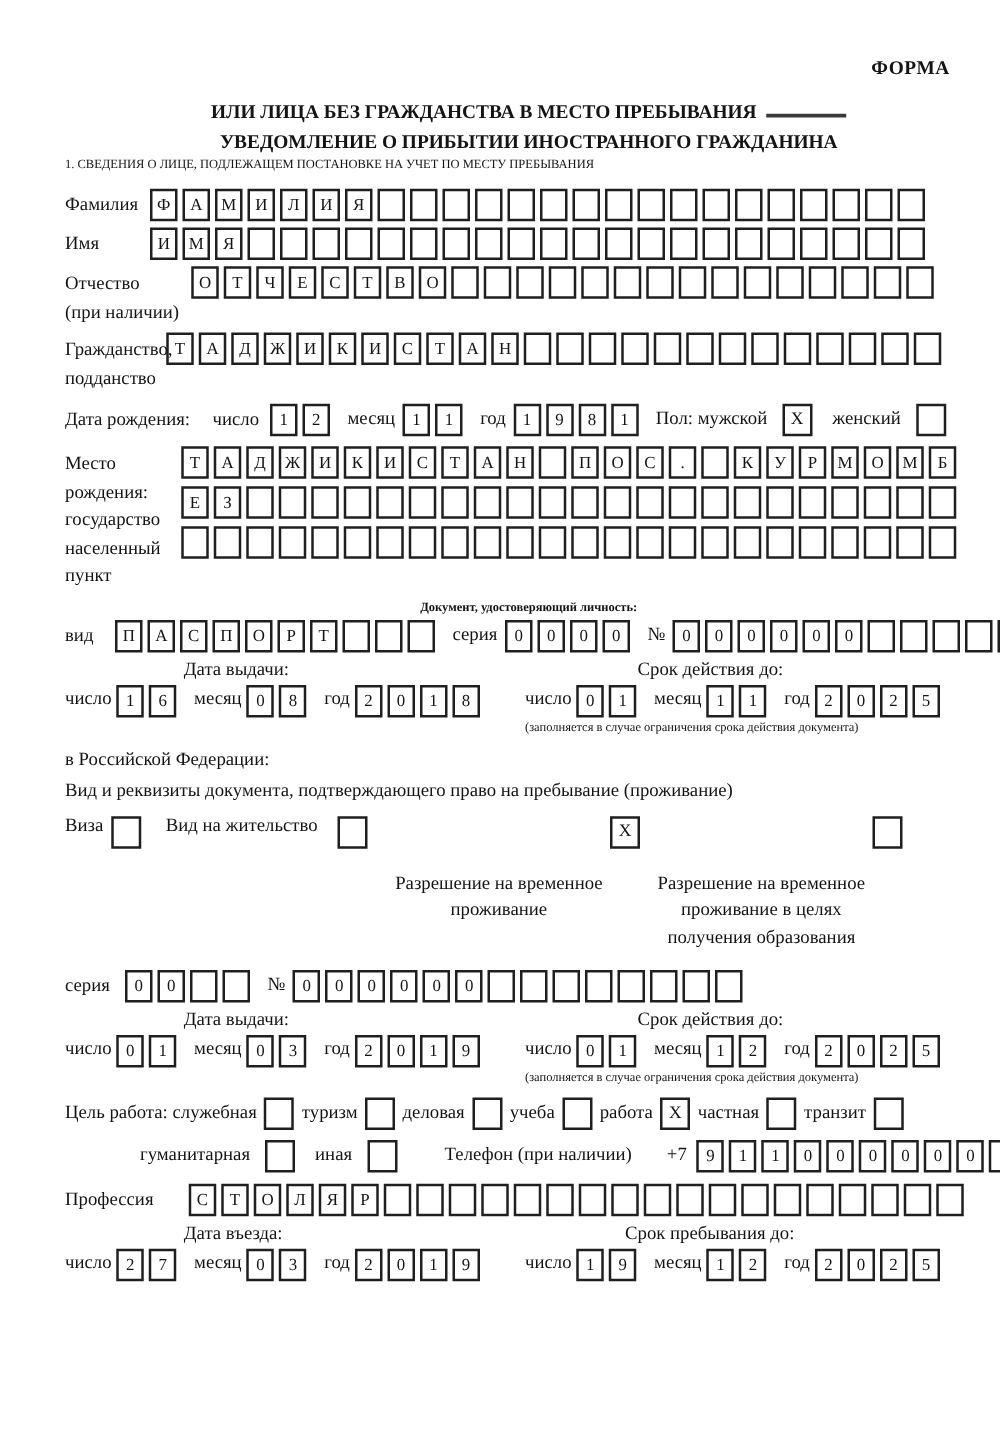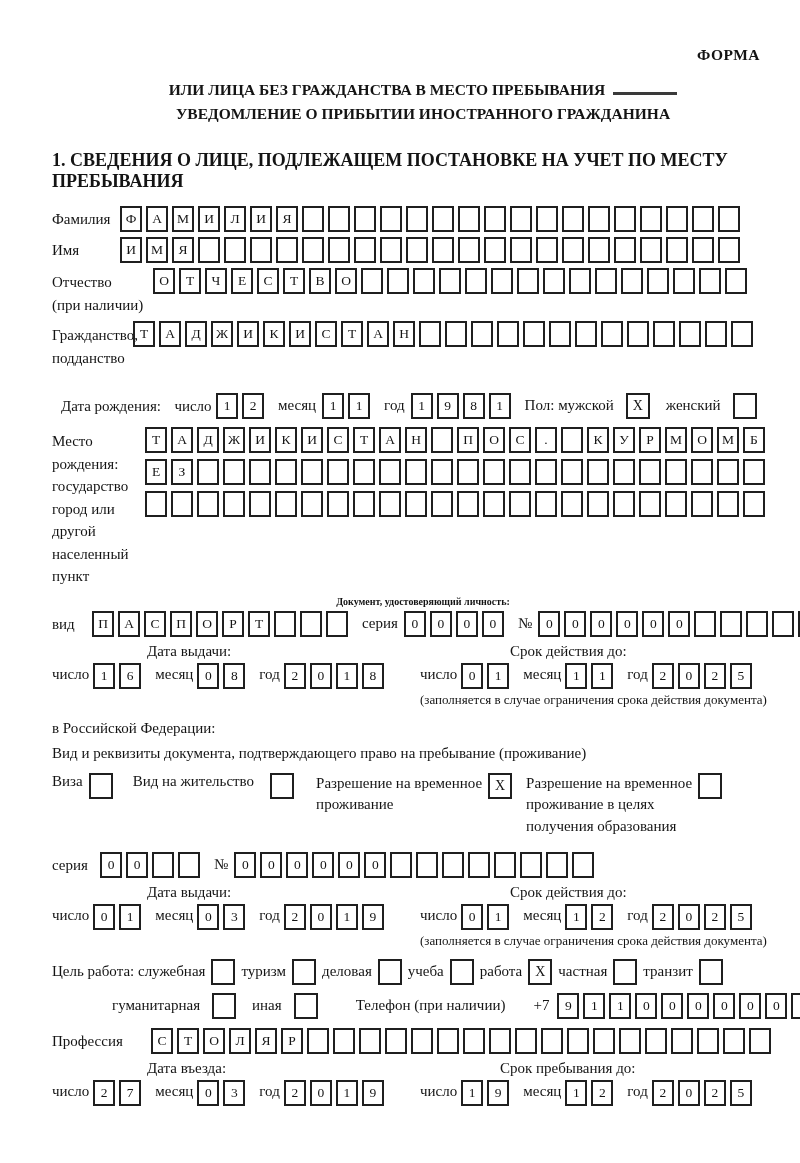--- a/index.html
+++ b/index.html
@@ -12,21 +12,21 @@
 
   
   .meta { margin-left:566px; font-size:14.5px; line-height:1.3; }
   .meta .sub { font-size:13.5px; margin-top:4px; }
   .forma { text-align:right; padding-right:34px; font-weight:bold; font-size:15.5px; margin-top:16px; letter-spacing:.5px; }
 
   
   .title { text-align:center; font-weight:bold; font-size:15.5px; line-height:1.55; margin-top:14px; }
   .t-underline { display:inline-block; width:64px; border-bottom:3px solid #3a3a3a; height:12px; margin-left:8px; }
 
-  .sec-heading { font-weight:bold; font-size:18px; margin-top:24px; margin-bottom:14px; }
+  .sec-heading { font-weight:normal; font-size:10px; margin-bottom:14px; }
 
   
   .frow { display:flex; align-items:flex-start; margin-bottom:5px; font-size:15px; }
   .lbl { flex:none; line-height:1.45; padding-top:3px; }
   .lbl2 { line-height:1.5; }
   .cells { display:flex; flex-wrap:nowrap; }
   .cell {
     flex:none; width:18px; height:22px; border:2px solid #1f1f1f; margin-right:4px;
     display:flex; align-items:center; justify-content:center;
     font-size:13.5px;
@@ -49,27 +49,27 @@
 
   .center-bold { text-align:center; font-weight:bold; font-size:10px; margin:8px 0 4px 0; }
 
   
   .drow { display:flex; margin-top:6px; font-size:15px; }
   .dg { flex:none; }
   .dg-head { font-size:15px; margin-bottom:3px; }
   .dg-line { display:flex; align-items:flex-start; }
   .dg-line .dlbl { padding:3px 4px 0 0; flex:none; }
   .dg-line .dlbl.mid { padding-left:10px; }
-  .dnote { font-size:13px; margin-top:3px; }
+  .dnote { font-size:10px; margin-top:3px; }
 
   .intro { font-size:15px; line-height:1.7; margin-top:8px; }
 
   .ckrow { display:flex; align-items:flex-start; margin-top:6px; font-size:15px; }
   .ckitem { display:flex; align-items:flex-start; }
-  .ck-center { line-height:1.45; }
+  .ck-center { text-align:center; line-height:1.45;margin-top:44px; }
 
   .purpose-row { display:flex; align-items:center; margin-top:10px; font-size:15px; flex-wrap:nowrap; }
   .purpose-row .plbl { flex:none; }
 </style>
 </head>
 <body>
 
 <div class="page">
 
   <div class="forma">ФОРМА</div>
@@ -199,21 +199,21 @@
         <span class="cell"></span>
         <span class="cell"></span>
         <span class="cell"></span>
         <span class="cell"></span>
         <span class="cell"></span>
         <span class="cell"></span>
         <span class="cell"></span>
       </div>
   </div>
 
-  <div class="frow" style="margin-top:24px;text-align:center;">
+  <div class="frow" style="margin-top:9px;">
     <div class="lbl" style="width:118px;">Дата рождения:</div>
     <div class="lbl" style="width:46px;">число</div>
     <div class="cells">
         <span class="cell">1</span>
         <span class="cell">2</span>
       </div>
     <div class="inlbl">месяц</div>
     <div class="cells">
         <span class="cell">1</span>
         <span class="cell">1</span>
@@ -228,21 +228,20 @@
     <div class="inlbl">Пол: мужской</div>
     <span class="cbx">X</span>
     <div class="inlbl">женский</div>
     <span class="cbx"></span>
   </div>
 
   <div class="frow" style="margin-top:8px;">
     <div class="lbl lbl2 w-birthpl">
       <div>Место рождения:</div>
       <div>государство</div>
-      <div>город или другой</div>
       <div>населенный пункт</div>
     </div>
     <div class="stack">
       <div class="cells">
           <span class="cell">Т</span>
           <span class="cell">А</span>
           <span class="cell">Д</span>
           <span class="cell">Ж</span>
           <span class="cell">И</span>
           <span class="cell">К</span>

